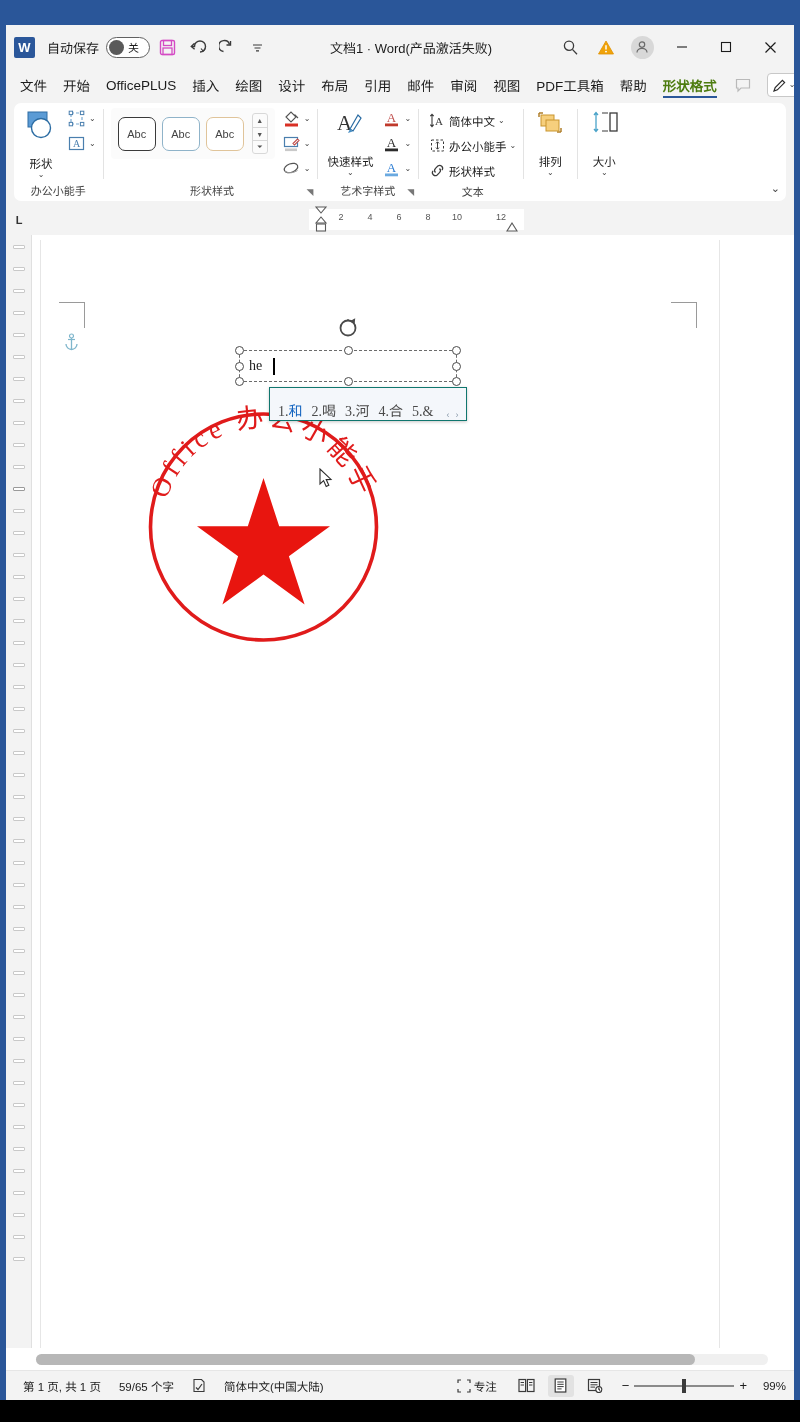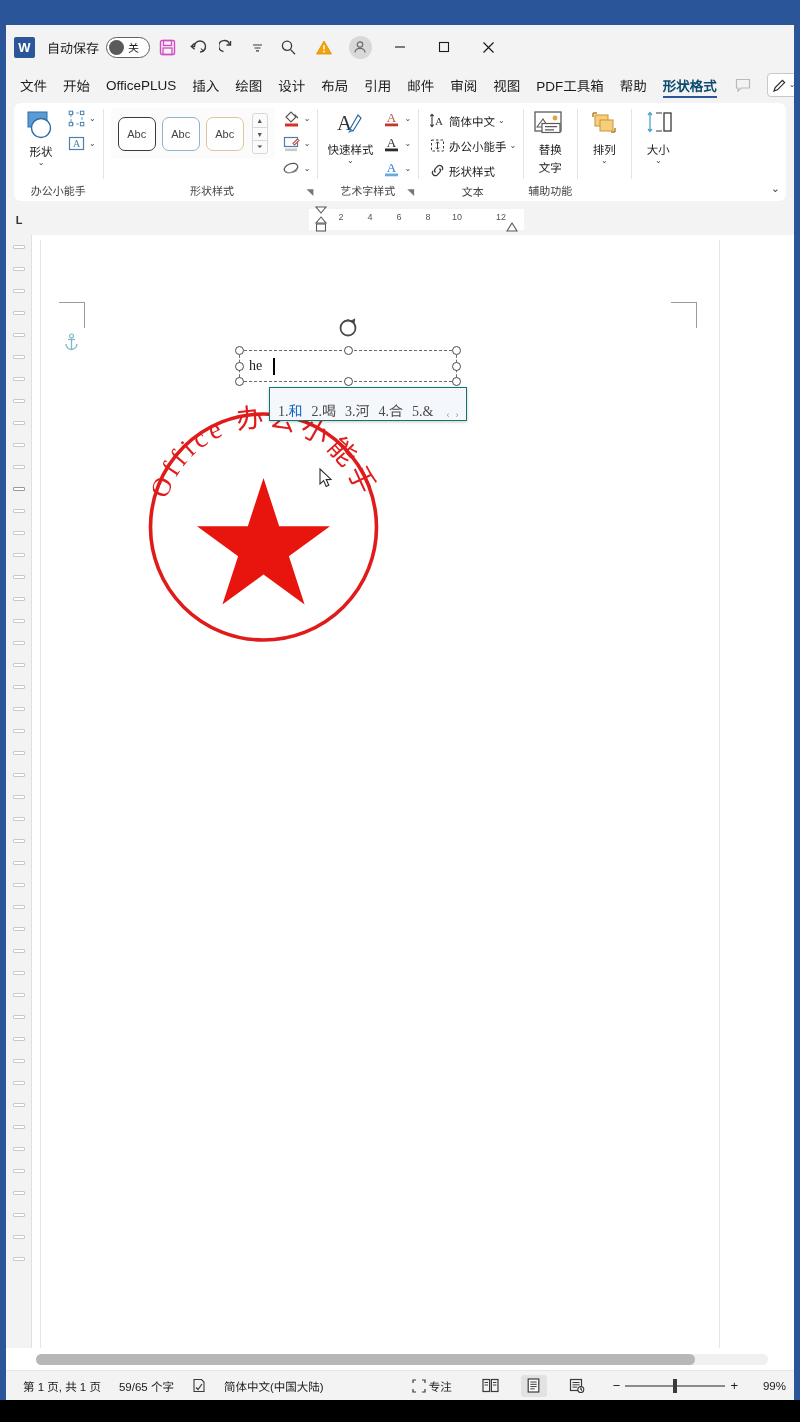--- a/index.html
+++ b/index.html
@@ -76,21 +76,21 @@
 
   
   .tabbar {
     height: 32px; background: #f3f3f3; display: flex; align-items: center;
     flex: 0 0 32px; padding-left: 6px; position: relative;
   }
   .tab {
     font-size: 13.5px; color: #1b1b1b; padding: 0 8px; height: 28px;
     display: flex; align-items: center; white-space: nowrap;
   }
-  .tab.active { color: #0c4a6e; font-weight: bold; position: relative; }
+  .tab.active { color: #4d7c0f; font-weight: bold; position: relative; }
   .tab.active::after {
     content: ""; position: absolute; left: 8px; right: 8px; bottom: 1px;
     height: 2px; background: #2b579a;
   }
   .tabbar-right { margin-left: auto; display: flex; align-items: center; padding-right: 6px; }
   .pen-btn {
     display: flex; align-items: center; gap: 2px; height: 24px;
     border: 1px solid #c8c8c8; border-radius: 4px; padding: 0 4px; background: #fff;
     margin-left: 6px;
   }
@@ -114,21 +114,21 @@
   }
   .rgroup-body { display: flex; align-items: flex-start; flex: 1 1 auto; }
   .rgroup-label {
     font-size: 11px; color: #444; margin-top: auto; padding-bottom: 3px;
     white-space: nowrap; display: flex; align-items: center; gap: 4px;
   }
   .bigbtn {
     display: flex; flex-direction: column; align-items: center;
     padding: 3px 6px 0 6px; min-width: 46px;
   }
-  .bigbtn .lbl { font-size: 11.5px; color: #1b1b1b; margin-top: 2px; white-space: nowrap;}
+  .bigbtn .lbl { font-size: 11.5px; color: #1b1b1b; margin-top: 14px; white-space: nowrap;}
   .chev { font-size: 8px; color: #444; line-height: 8px; }
   .smallrow {
     display: flex; align-items: center; gap: 3px; height: 25px; padding: 0 3px;
   }
   .smallrow .lbl { font-size: 11.5px; color: #1b1b1b; white-space: nowrap; }
   .stackcol { display: flex; flex-direction: column; justify-content: flex-start; }
   .gallery {
     display: flex; align-items: center; gap: 6px; background: #fbfbfb;
     border-radius: 4px; padding: 5px 7px; margin-top: 2px;
   }
@@ -242,21 +242,21 @@
   .hscroll-thumb { width: 90%; height: 11px; background: #b7b7b7; border-radius: 6px; }
 
   
   .statusbar {
     height: 30px; background: #f3f3f3; flex: 0 0 30px;
     display: flex; align-items: center; padding: 0 8px; gap: 0;
     border-top: 1px solid #e6e6e6;
   }
   .sb-item { font-size: 11.5px; color: #1b1b1b; padding: 0 9px; white-space: nowrap;
              display: flex; align-items: center; gap: 3px;}
-  .sb-right { margin-left: auto; display: flex; align-items: center; gap: 17px; }
+  .sb-right { margin-left: auto; display: flex; align-items: center; gap: 8px; }
   .view-btn {
     width: 26px; height: 22px; display: flex; align-items: center; justify-content: center;
     border-radius: 3px;
   }
   .view-btn.active { background: #e2e2e2; }
   .zoom-slider {
     display: flex; align-items: center; gap: 5px; margin-left: 6px;
   }
   .zs-track { width: 100px; height: 2px; background: #8a8a8a; position: relative; }
   .zs-thumb { position: absolute; left: 48%; top: -6px; width: 4px; height: 14px; background: #3a3a3a; }
@@ -305,20 +305,21 @@
           <path d="M11.5 2 L11.5 6 L7.5 6" fill="none" stroke="#3a3a3a" stroke-width="1.4"></path>
         </svg>
       </div>
 
       <div class="qat-icon">
         <svg width="13" height="13" viewBox="0 0 13 13">
           <path d="M2 4 L11 4 M3.5 7 L9.5 7 M5 9.8 L8 9.8" stroke="#3a3a3a" stroke-width="1.2" fill="none"></path>
         </svg>
       </div>
 
+      <div class="doc-title">文档1 · Word(产品激活失败)</div>
 
       <div class="tb-right">
         <div class="tb-btn">
           <svg width="17" height="17" viewBox="0 0 17 17">
             <circle cx="7" cy="6.8" r="4.6" fill="none" stroke="#3a3a3a" stroke-width="1.3"></circle>
             <path d="M10.4 10.4 L15 15.3" stroke="#3a3a3a" stroke-width="1.3" fill="none"></path>
           </svg>
         </div>
         <div class="tb-btn">
           <svg width="18" height="17" viewBox="0 0 18 17">
@@ -526,36 +527,20 @@
                   <path d="M6.5 10.5 A3 3 0 0 1 6.5 6.3 L8.8 4 A3 3 0 0 1 13 8.2" fill="none" stroke="#3a3a3a" stroke-width="1.2"></path>
                   <path d="M10.5 6.5 A3 3 0 0 1 10.5 10.7 L8.2 13 A3 3 0 0 1 4 8.8" fill="none" stroke="#3a3a3a" stroke-width="1.2"></path>
                 </svg>
                 <span class="lbl">形状样式</span>
               </div>
             </div>
           </div>
           <div class="rgroup-label">文本</div>
         </div>
 
-        <div class="rgroup">
-          <div class="rgroup-body">
-            <div class="bigbtn">
-              <svg width="34" height="30" viewBox="0 0 34 30">
-                <rect x="2" y="3" width="26" height="19" fill="none" stroke="#5a5a5a" stroke-width="1.3"></rect>
-                <path d="M4 18 L10 10 L15 18 Z" fill="none" stroke="#5a5a5a" stroke-width="1.1"></path>
-                <circle cx="22" cy="9" r="2.4" fill="#e3a23c"></circle>
-                <rect x="9" y="14.5" width="18" height="9" fill="#fff" stroke="#5a5a5a" stroke-width="1.2"></rect>
-                <path d="M12 17.7 H24 M12 20.8 H21" stroke="#5a5a5a" stroke-width="1.2"></path>
-              </svg>
-              <div class="lbl">替换</div>
-              <div class="lbl">文字</div>
-            </div>
-          </div>
-          <div class="rgroup-label">辅助功能</div>
-        </div>
 
         <div class="rgroup">
           <div class="rgroup-body">
             <div class="bigbtn">
               <svg width="32" height="30" viewBox="0 0 32 30">
                 <path d="M5 4 L9 4 M5 4 L5 8" stroke="#b07f2b" stroke-width="1.5" fill="none"></path>
                 <path d="M27 23 L23 23 M27 23 L27 19" stroke="#b07f2b" stroke-width="1.5" fill="none"></path>
                 <rect x="7" y="6" width="13" height="11" fill="#f6cf7d" stroke="#c9952f" stroke-width="1"></rect>
                 <rect x="12" y="11" width="13" height="11" fill="#f6cf7d" stroke="#c9952f" stroke-width="1"></rect>
               </svg>

